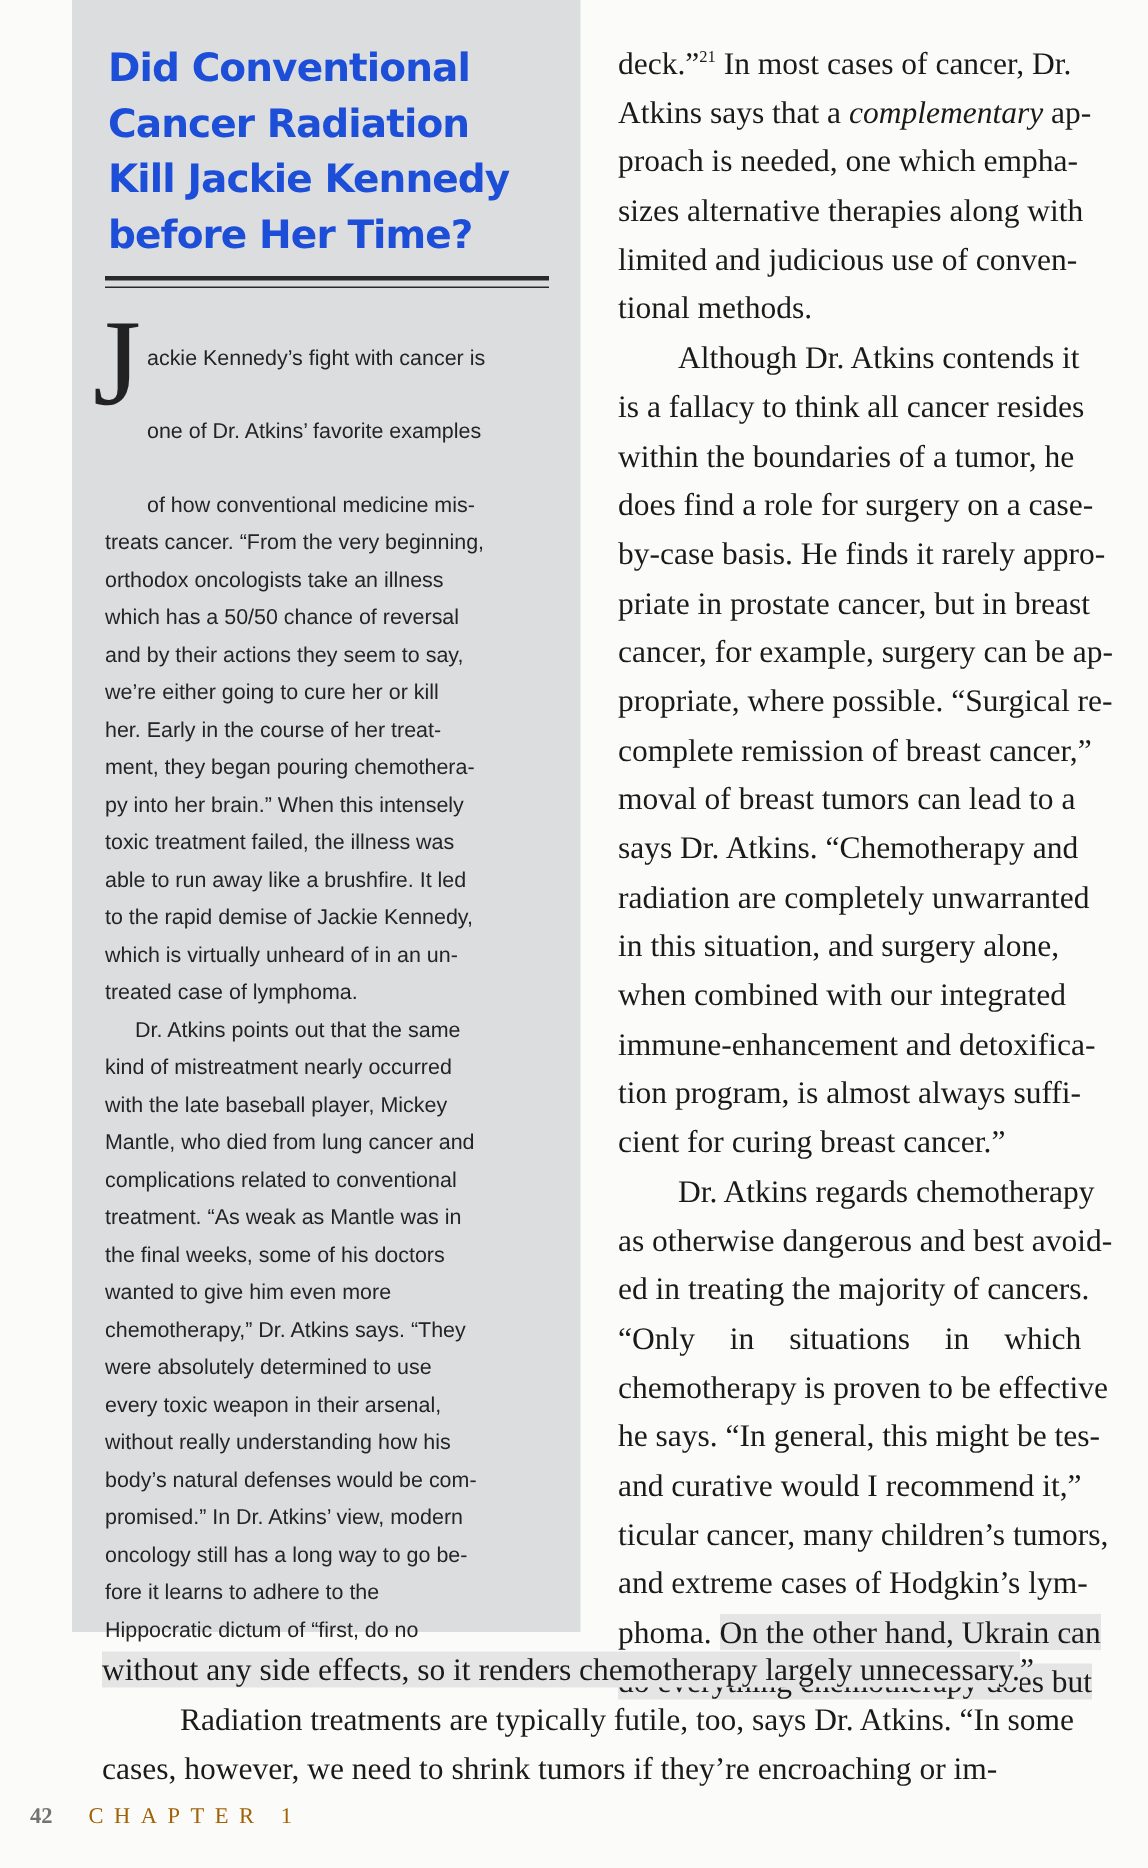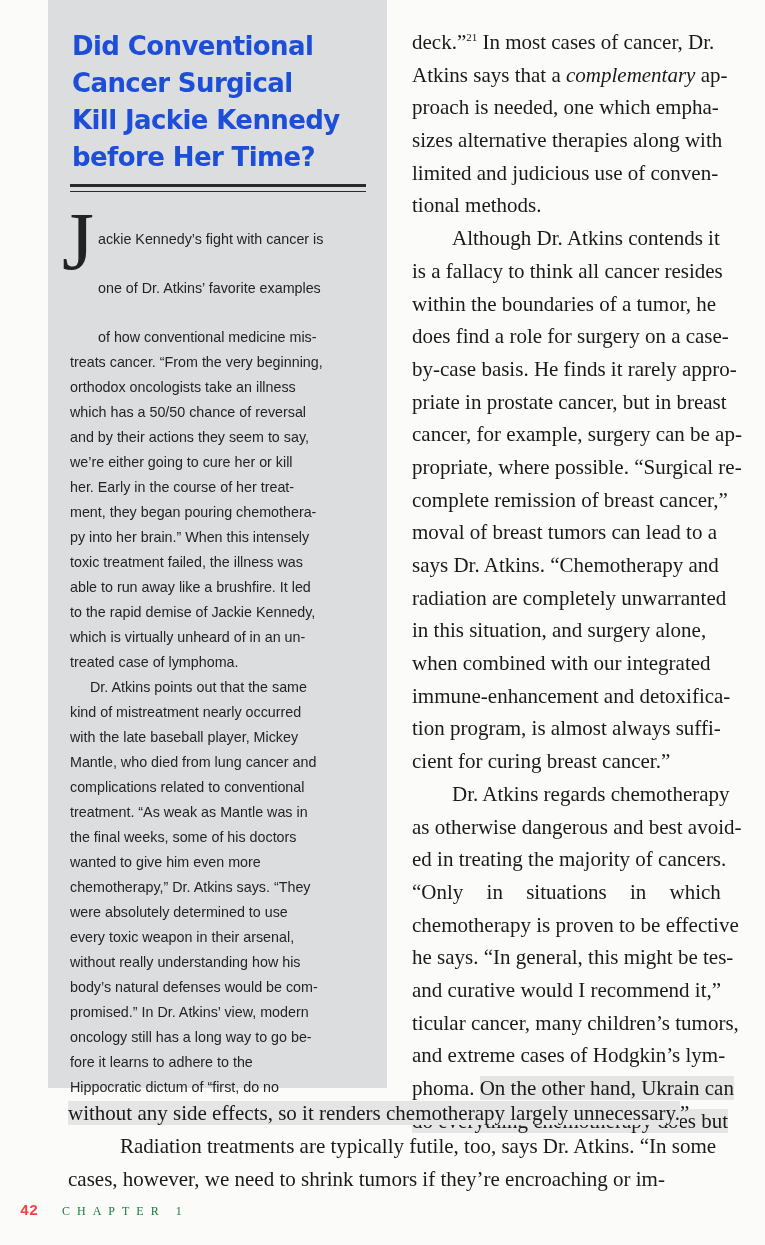--- a/index.html
+++ b/index.html
@@ -44,31 +44,31 @@
   .hl { background: #e5e5e5; }
   .full {
     position: absolute; left: 68px; width: 700px;
     font-family: "Liberation Serif", serif; font-size: 21px; line-height: 32.7px; color: #1a1a1a;
     white-space: nowrap;
   }
   .footer {
     position: absolute; left: 20px; top: 1203px;
     display: flex; align-items: baseline; gap: 24px;
   }
-  .pg-num { font-family: Liberation Mono, monospace; font-weight: bold; font-size: 15px; color: #ef4444; }
-  .chapter { font-family: "Liberation Serif", serif; font-size: 12px; letter-spacing: 7px; color: #15803d; }
+  .pg-num { font-family: Liberation Serif, serif; font-weight: bold; font-size: 15px; color: #737373; }
+  .chapter { font-family: "Liberation Serif", serif; font-size: 15px; letter-spacing: 7px; color: #a16207; }
 </style>
 </head>
 <body>
 
 <div class="sidebar"></div>
 
 <div class="sb-title">
   <div>Did Conventional</div>
-  <div>Cancer Surgical</div>
+  <div>Cancer Radiation</div>
   <div>Kill Jackie Kennedy</div>
   <div>before Her Time?</div>
 </div>
 <div class="sb-rule"></div>
 
 <div class="sb-body">
   <span class="dropcap">J</span>
   <div class="sb-line indent-drop">ackie Kennedy’s fight with cancer is</div>
   <div class="sb-line indent-drop">one of Dr. Atkins’ favorite examples</div>
   <div class="sb-line indent-drop">of how conventional medicine mis-</div>

